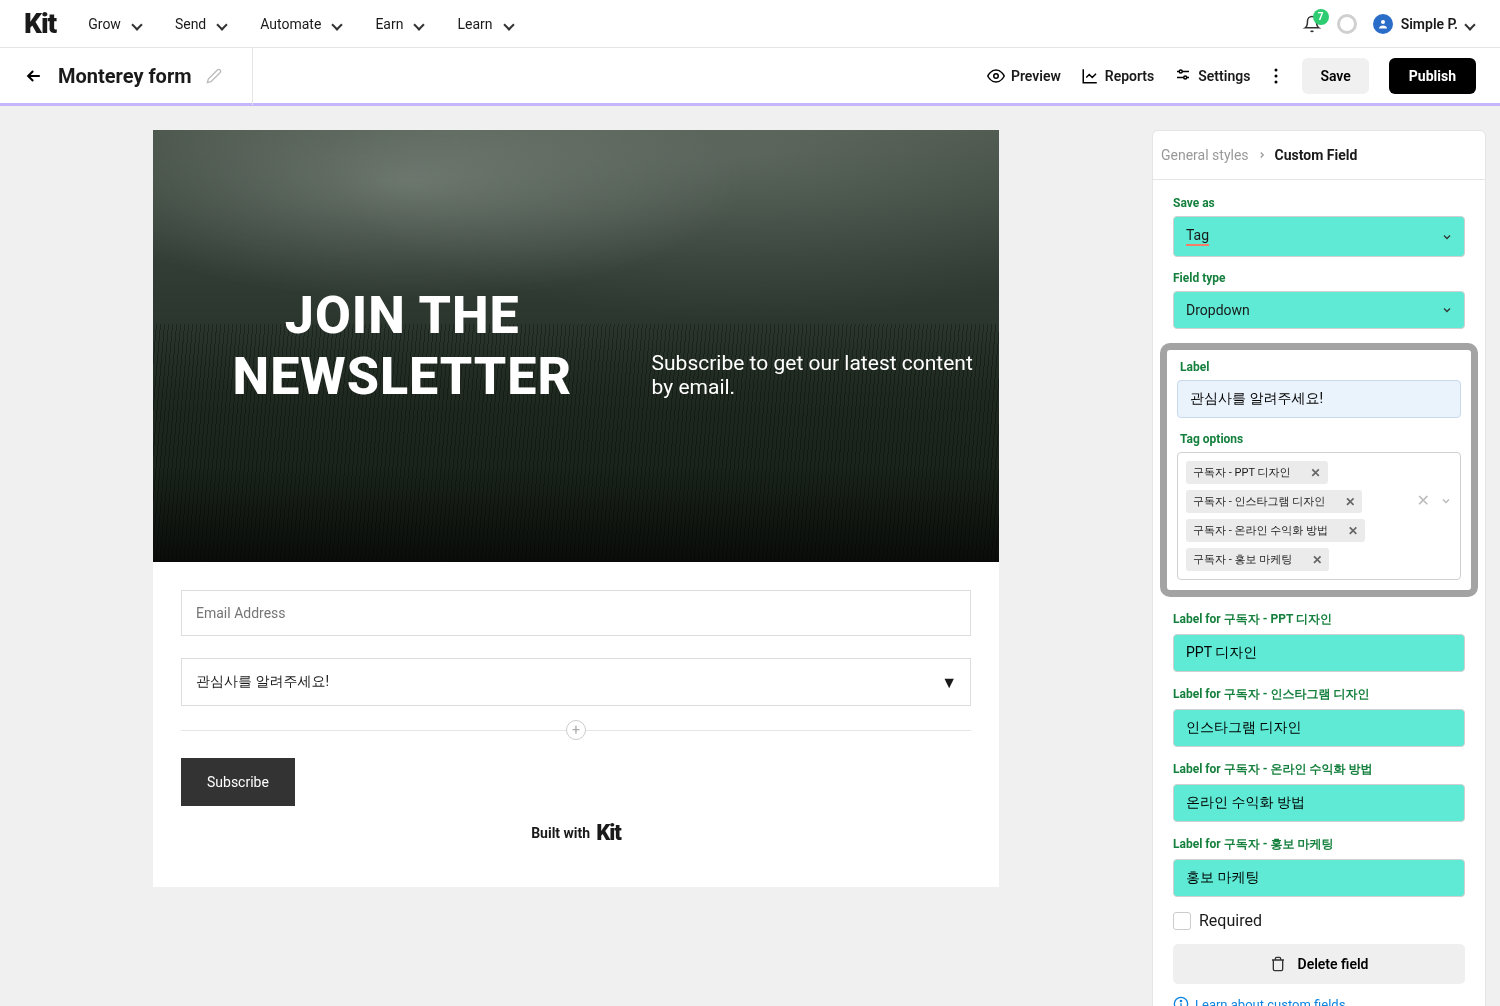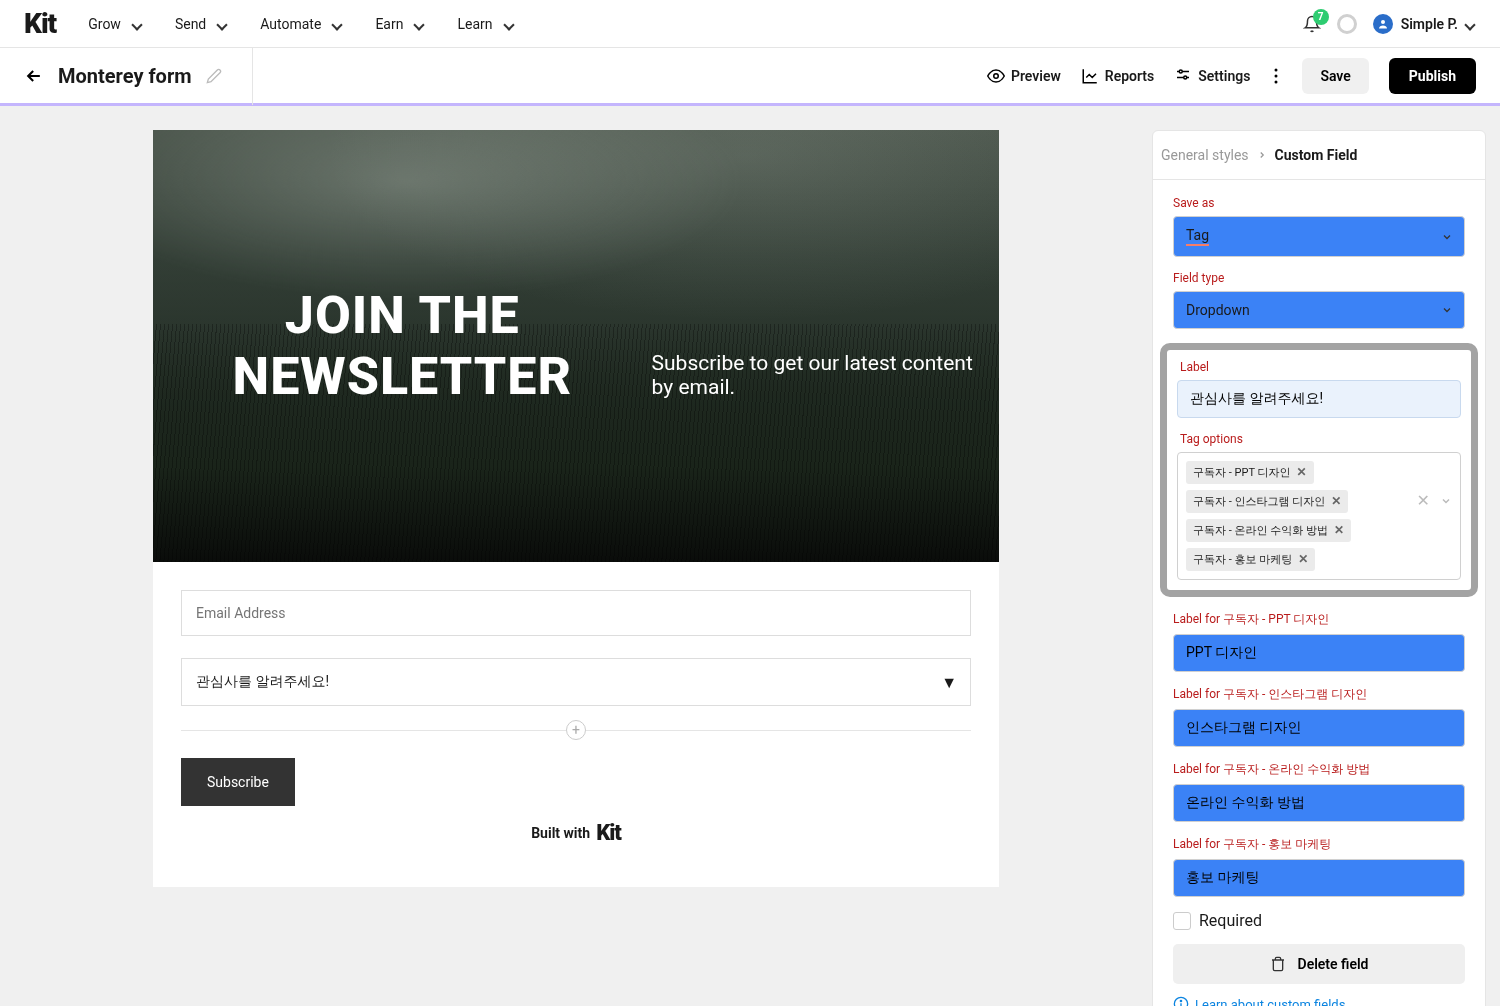--- a/index.html
+++ b/index.html
@@ -47,32 +47,32 @@
 .add-btn{width:20px;height:20px;border:1px solid #ccc;border-radius:50%;background:#fff;display:flex;align-items:center;justify-content:center;color:#aaa;font-size:14px;cursor:pointer}
 .btn-subscribe{background:#333;color:#fff;border:none;padding:16px 26px;font-size:14px;cursor:pointer}
 .builtwith{text-align:center;padding:14px;font-size:14px;font-weight:700;display:flex;align-items:center;justify-content:center;gap:6px}
 .builtwith .kit{font-weight:900;font-size:22px;letter-spacing:-1px}
 .side-panel{width:334px;background:#fff;border:1px solid #e5e5e5;border-radius:6px;margin:24px 14px 24px 0}
 .breadcrumb{padding:16px 8px;border-bottom:1px solid #e5e5e5;display:flex;align-items:center;gap:8px;font-size:14px}
 .breadcrumb .muted{color:#999}
 .breadcrumb .active{font-weight:700}
 .panel-body{padding:16px 20px}
 .field-group{margin-bottom:14px}
-.field-label{font-size:12px;font-weight:400;margin-bottom:6px;display:block;color:#b91c1c}
-.panel-select,.panel-input{width:100%;padding:10px 12px;border:1px solid #d0d0d0;border-radius:4px;font-size:14px;background:#3b82f6}
+.field-label{font-size:12px;font-weight:700;margin-bottom:6px;display:block;color:#15803d}
+.panel-select,.panel-input{width:100%;padding:10px 12px;border:1px solid #d0d0d0;border-radius:4px;font-size:14px;background:#5eead4}
 .panel-select{appearance:none}
 .select-wrap{position:relative}
 .select-wrap .chev{position:absolute;right:12px;top:50%;transform:translateY(-50%);pointer-events:none}
 .tag-underline{border-bottom:2px solid #f77d67;display:inline-block;padding-bottom:1px}
 .highlight-box{border:7px solid #a3a3a3;border-radius:10px;padding:10px;margin:0 -13px 14px}
 .highlight-box .field-label{margin-left:3px}
 .label-input-highlighted{background:#eaf2fc;border:1px solid #c8d9ee}
 .tag-box{border:1px solid #d0d0d0;border-radius:4px;padding:8px;display:flex;align-items:flex-start;gap:8px}
 .tag-list{flex:1;display:flex;flex-direction:column;gap:6px;align-items:flex-start}
-.tag-chip{background:#ebebeb;border-radius:3px;padding:4px 7px;font-size:11px;display:inline-flex;align-items:flex-start;gap:6px}
+.tag-chip{background:#ebebeb;border-radius:3px;padding:4px 7px;font-size:11px;display:inline-flex;align-items:flex-end;gap:20px}
 .tag-chip .x{color:#666;cursor:pointer;font-weight:700;font-size:12px}
 .tag-controls{display:flex;align-items:center;gap:10px;color:#bbb;padding-top:30px}
 .tag-controls span{cursor:pointer}
 .checkbox-row{display:flex;align-items:center;gap:8px;margin:14px 0}
 .checkbox{width:18px;height:18px;border:1px solid #ccc;border-radius:3px}
 .btn-delete{width:100%;background:#efefef;border:none;padding:12px;border-radius:5px;font-size:14px;font-weight:600;cursor:pointer;display:flex;align-items:center;justify-content:center;gap:12px}
 .learn-link{display:flex;align-items:center;gap:6px;color:#0b84e0;font-size:13px;margin-top:12px;cursor:pointer}
 svg{display:block}
 </style>
 </head>

